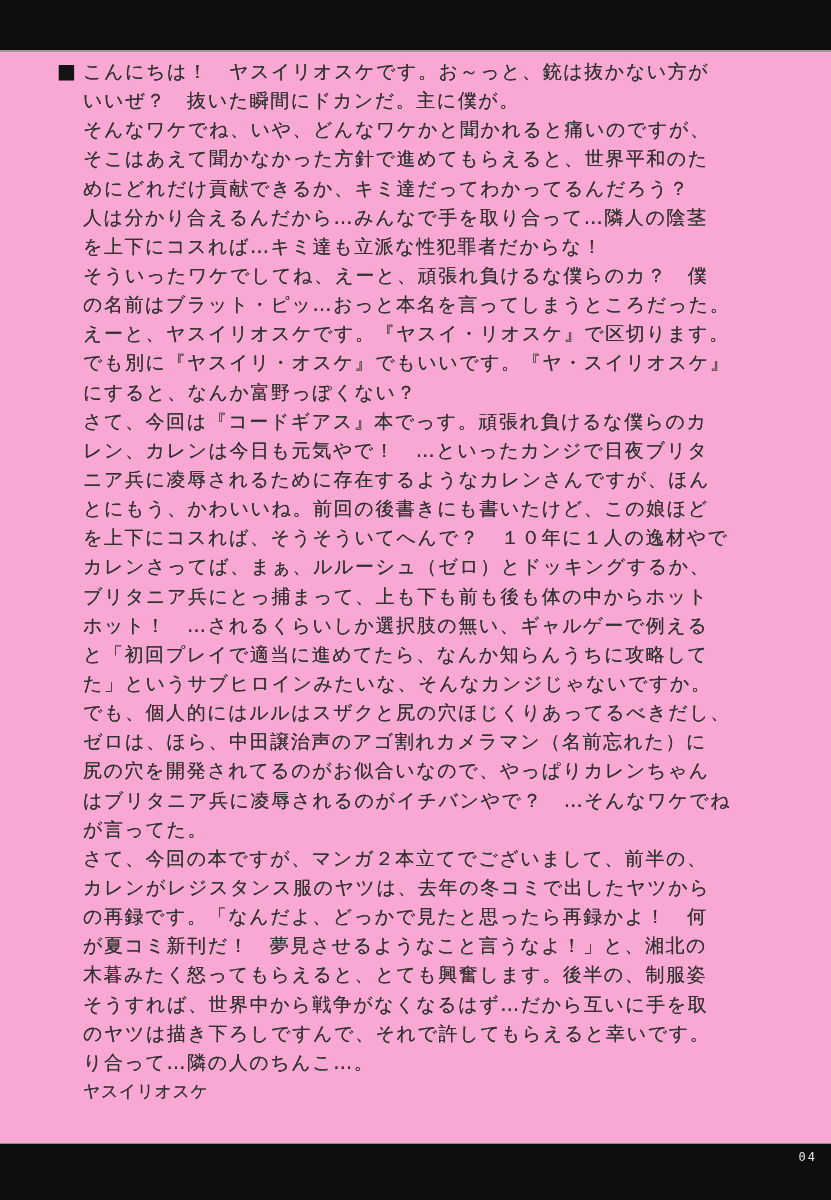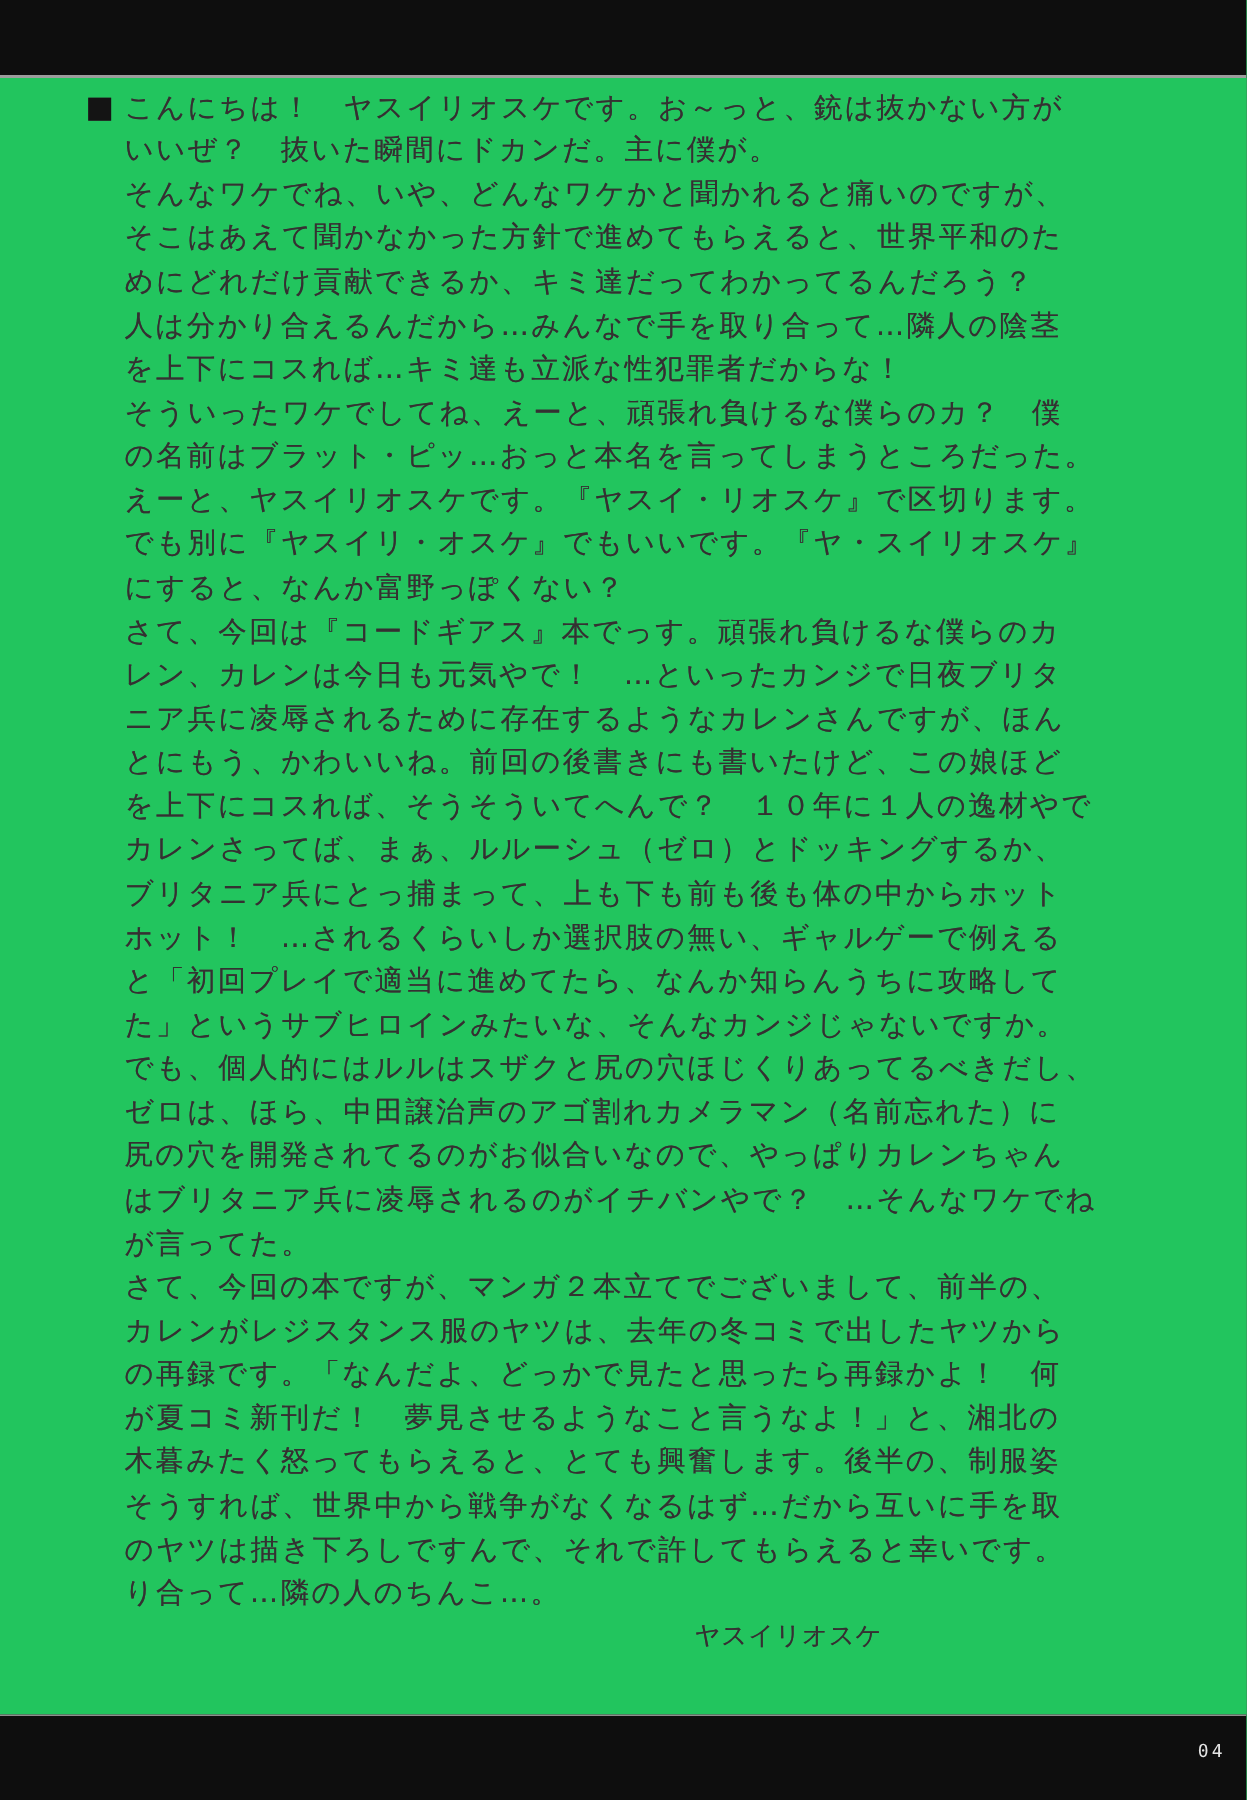--- a/index.html
+++ b/index.html
@@ -2,42 +2,42 @@
 <html><head>
 <meta charset="utf-8">
 <style>
   html, body { margin: 0; padding: 0; }
   body { background: #555; }
   #screenshot {
     position: relative;
     width: 831px;
     height: 1200px;
     margin: 0 auto;
-    background: #22c55e;
+    background: #f9a8d4;
     overflow: hidden;
     font-family: "DejaVu Sans", sans-serif;
   }
   
   .top-bar {
     position: absolute;
     left: 0; top: 0;
     width: 831px; height: 50px;
     background: #0e0e0e;
     border-bottom: 2px solid #9c9c9c;
   }
   .bottom-bar {
     position: absolute;
     left: 0; top: 1143px;
     width: 831px; height: 57px;
     background: #0e0e0e;
     border-top: 1px solid #8f8f8f;
   }
   .page-num {
     position: absolute;
-    top: 16px; right: 14px;
+    top: 6px; right: 14px;
     color: #e4e4e4;
     font-size: 12px;
     letter-spacing: 2px;
     font-family: "DejaVu Sans Mono", monospace;
   }
   
   .text-block {
     position: absolute;
     left: 83px; top: 57px;
     width: 520px;
@@ -53,21 +53,20 @@
   .marker {
     display: inline-block;
     width: 18px;
     margin-right: 8px;
     text-indent: 0;
     font-size: 20px;
     color: #141414;
   }
   .signature {
     height: 29.15px;
-    margin-left: 380px;
     font-size: 17px;
     letter-spacing: 0.5px;
   }
 </style>
 </head>
 <body>
 
 <div id="screenshot">
 
   <div class="top-bar"></div>

